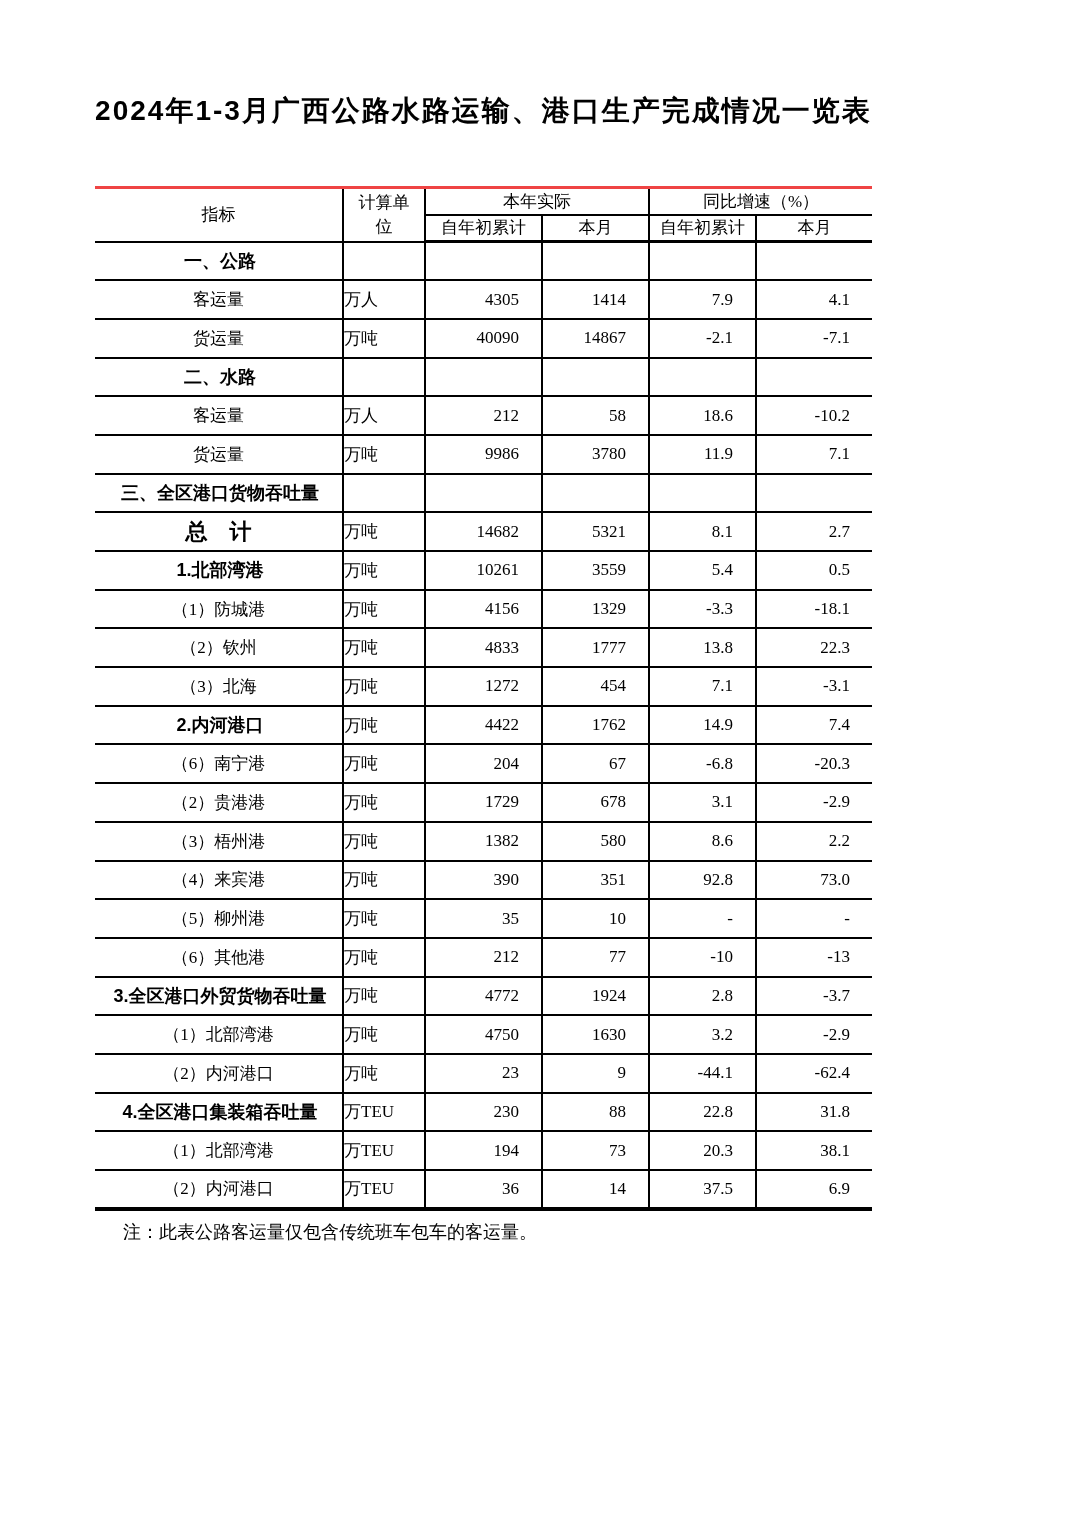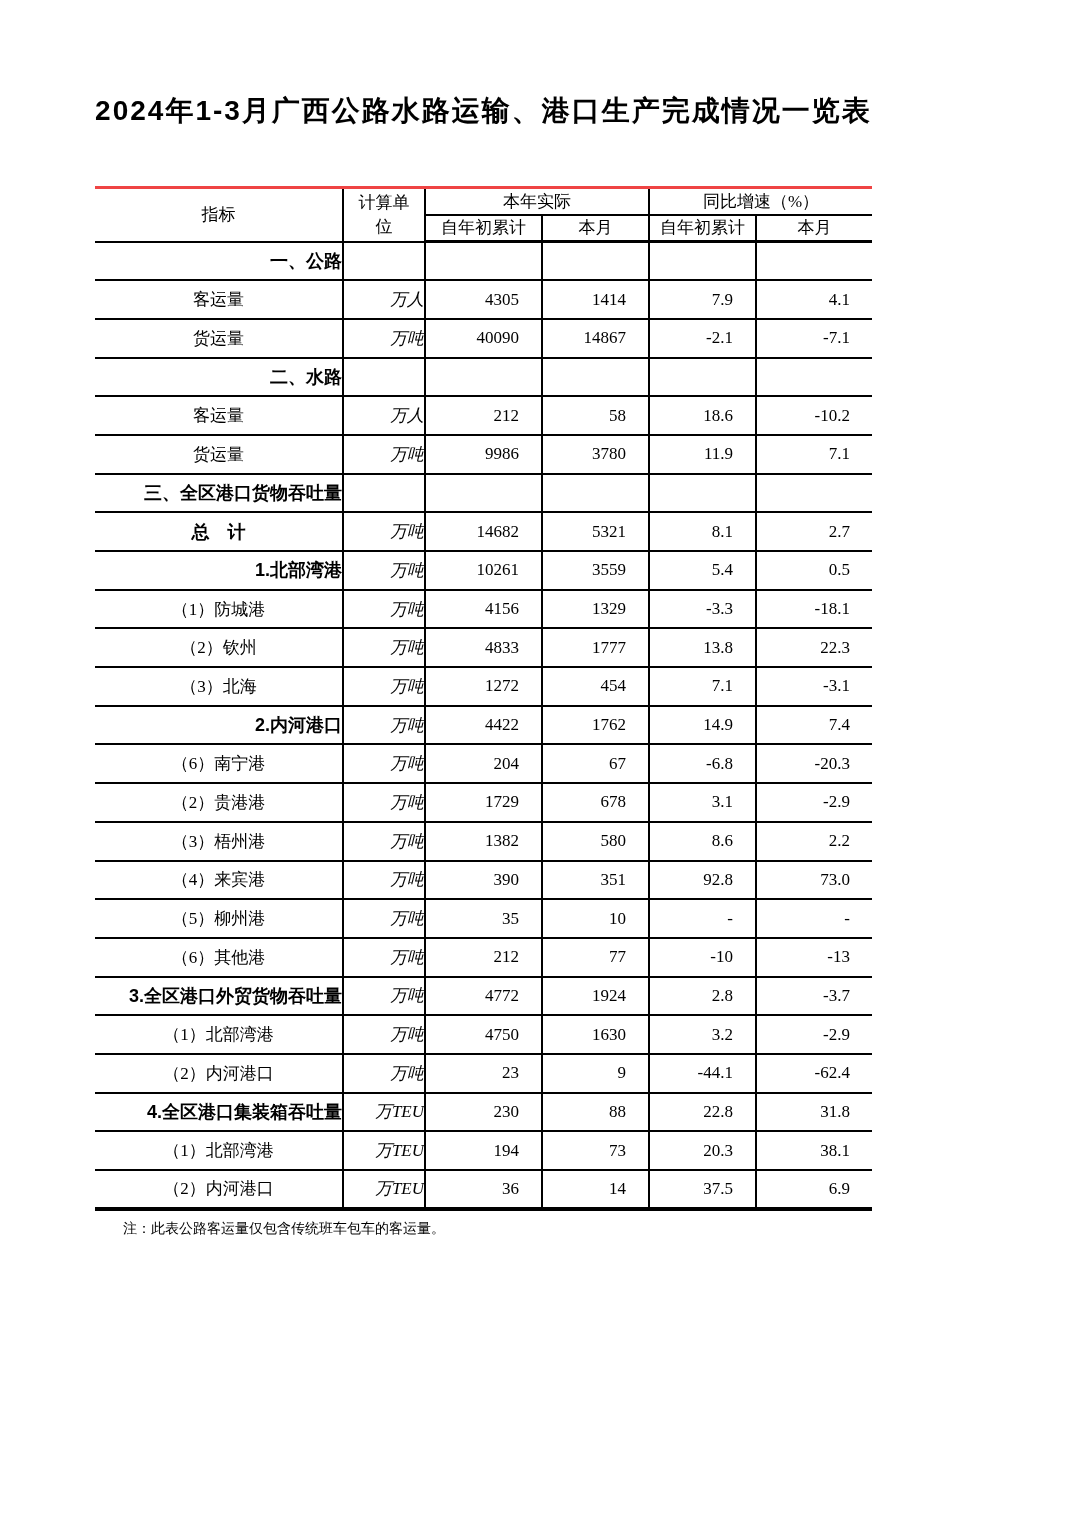--- a/index.html
+++ b/index.html
@@ -54,40 +54,40 @@
   th.group { border-bottom: 1.5px solid #000; }
   th.rowspan2 { border-bottom: 3px solid #000; }
   th.unit-head {
     padding: 0 9px;
     word-break: break-all;
     line-height: 24px;
   }
   
   tbody td { height: 38.7px; }
   td.c-ind  { text-align: center; font-size: 17.5px; }
-  td.c-unit { text-align: right; font-size: 17.5px; font-style: italic; }
+  td.c-unit { text-align: left; font-size: 17.5px; }
   td.c-num  { text-align: right; padding-right: 22px; font-size: 17.5px; }
   tr.row-section td.c-ind {
-    text-align: right;
+    text-align: center;
     padding-left: 3px;
     font-family: "Liberation Sans", sans-serif;
     font-weight: bold;
     font-size: 18px;
   }
   tr.row-total td.c-ind {
     text-align: center;
     font-family: "Liberation Sans", sans-serif;
     font-weight: bold;
-    font-size: 18px;
+    font-size: 22px;
   }
   .doc-note {
     position: absolute;
     left: 123px;
     top: 1220px;
-    font-size: 14px;
+    font-size: 18px;
     color: #000;
   }
 </style>
 </head>
 <body>
 
 <div class="page">
 
   <div class="doc-title">2024年1-3月广西公路水路运输、港口生产完成情况一览表</div>
 

